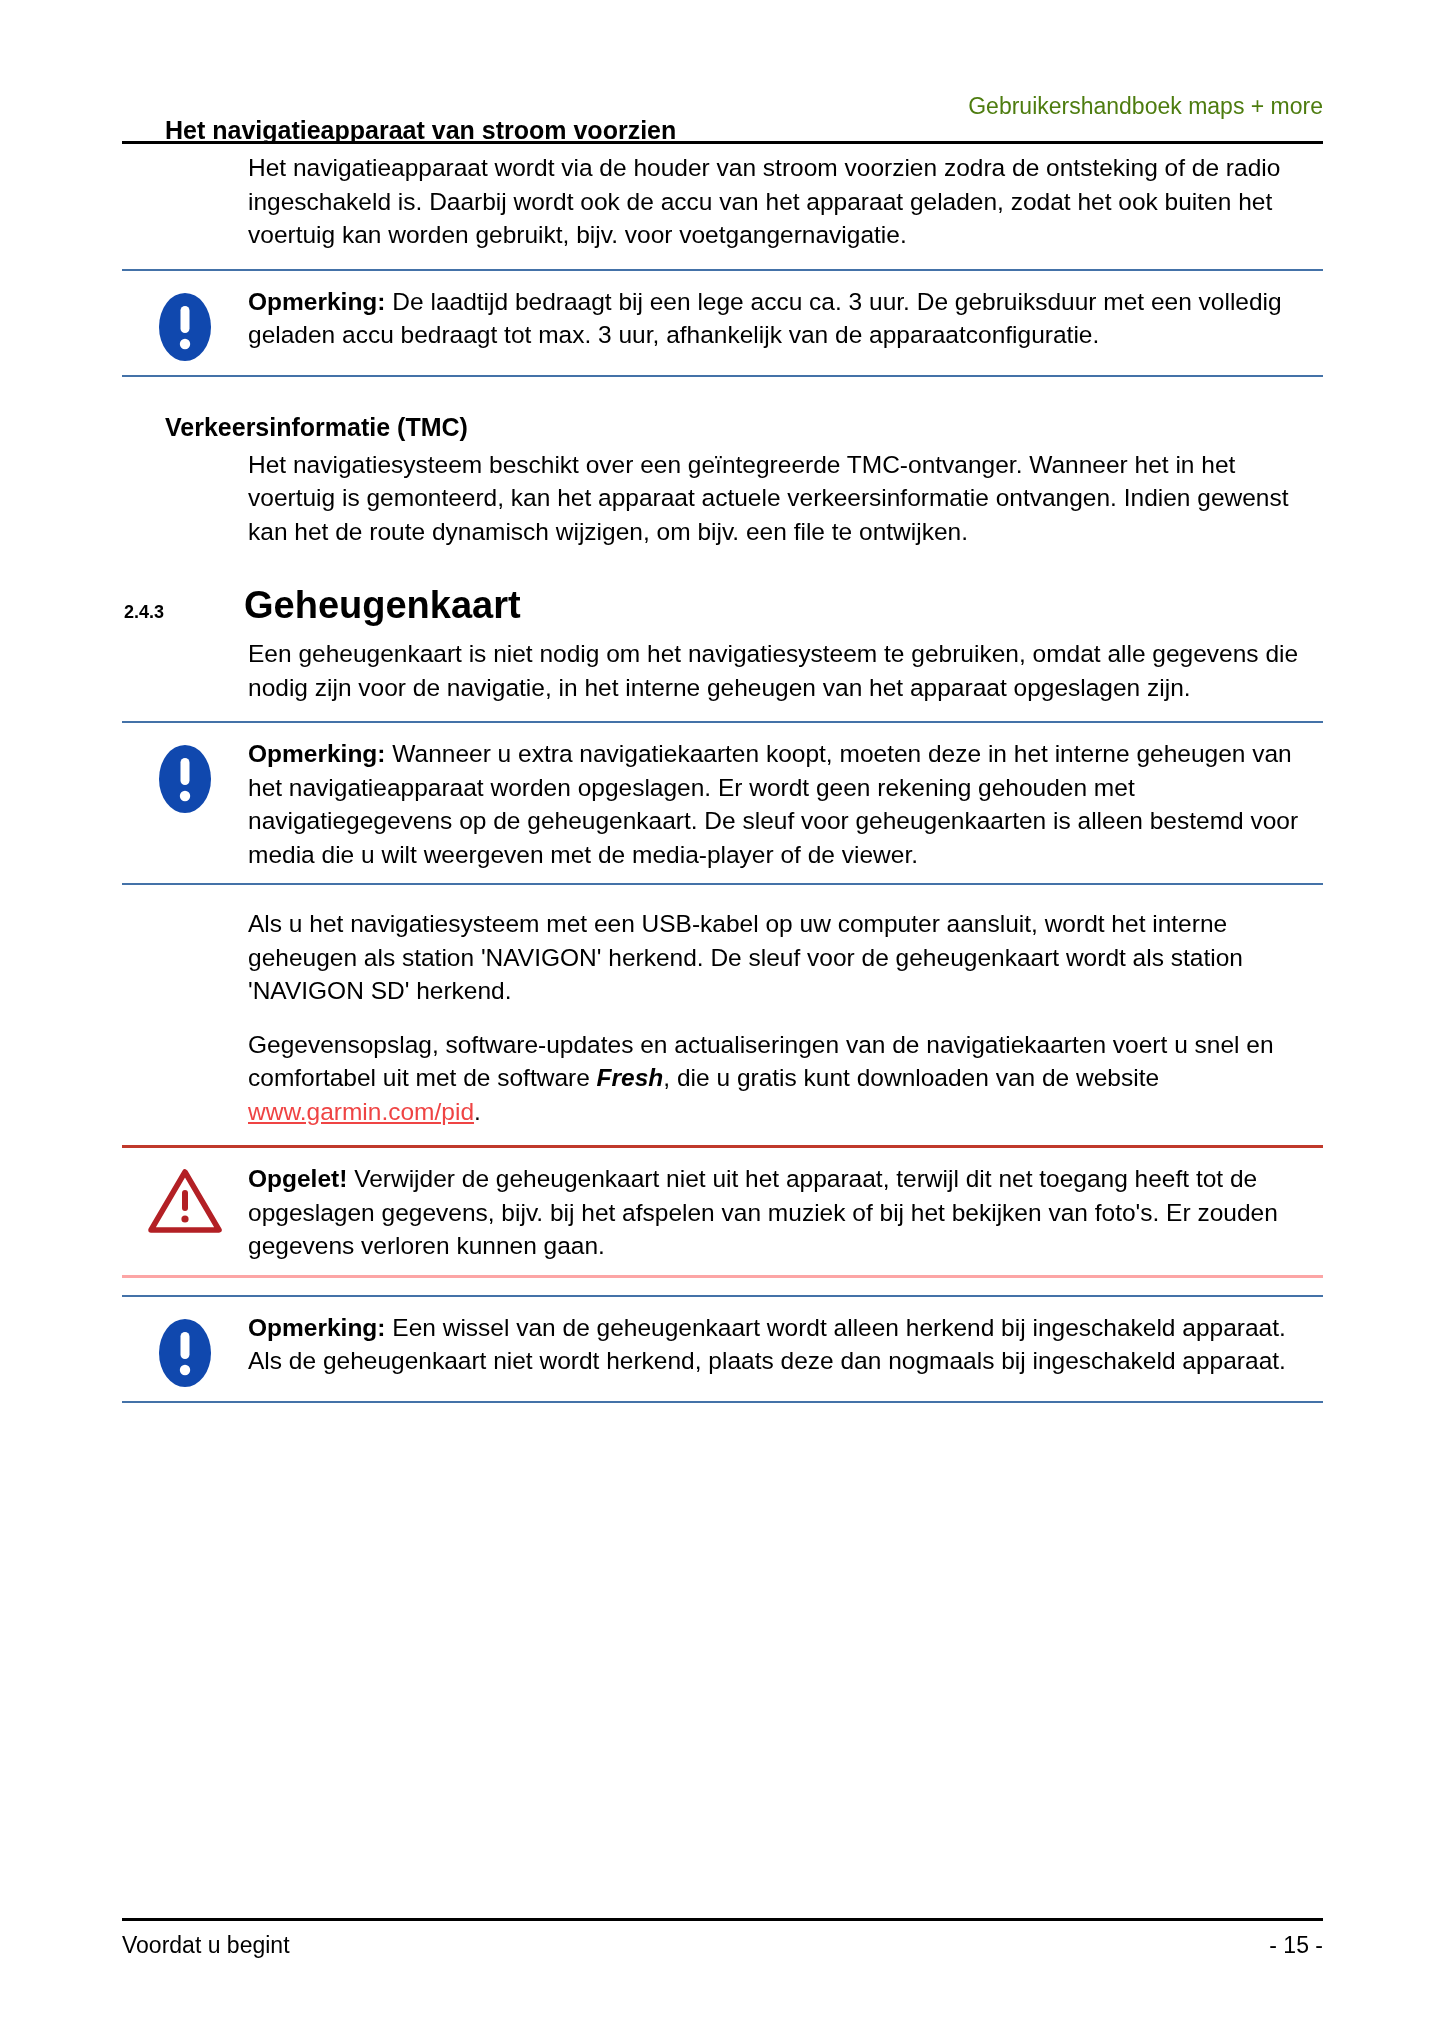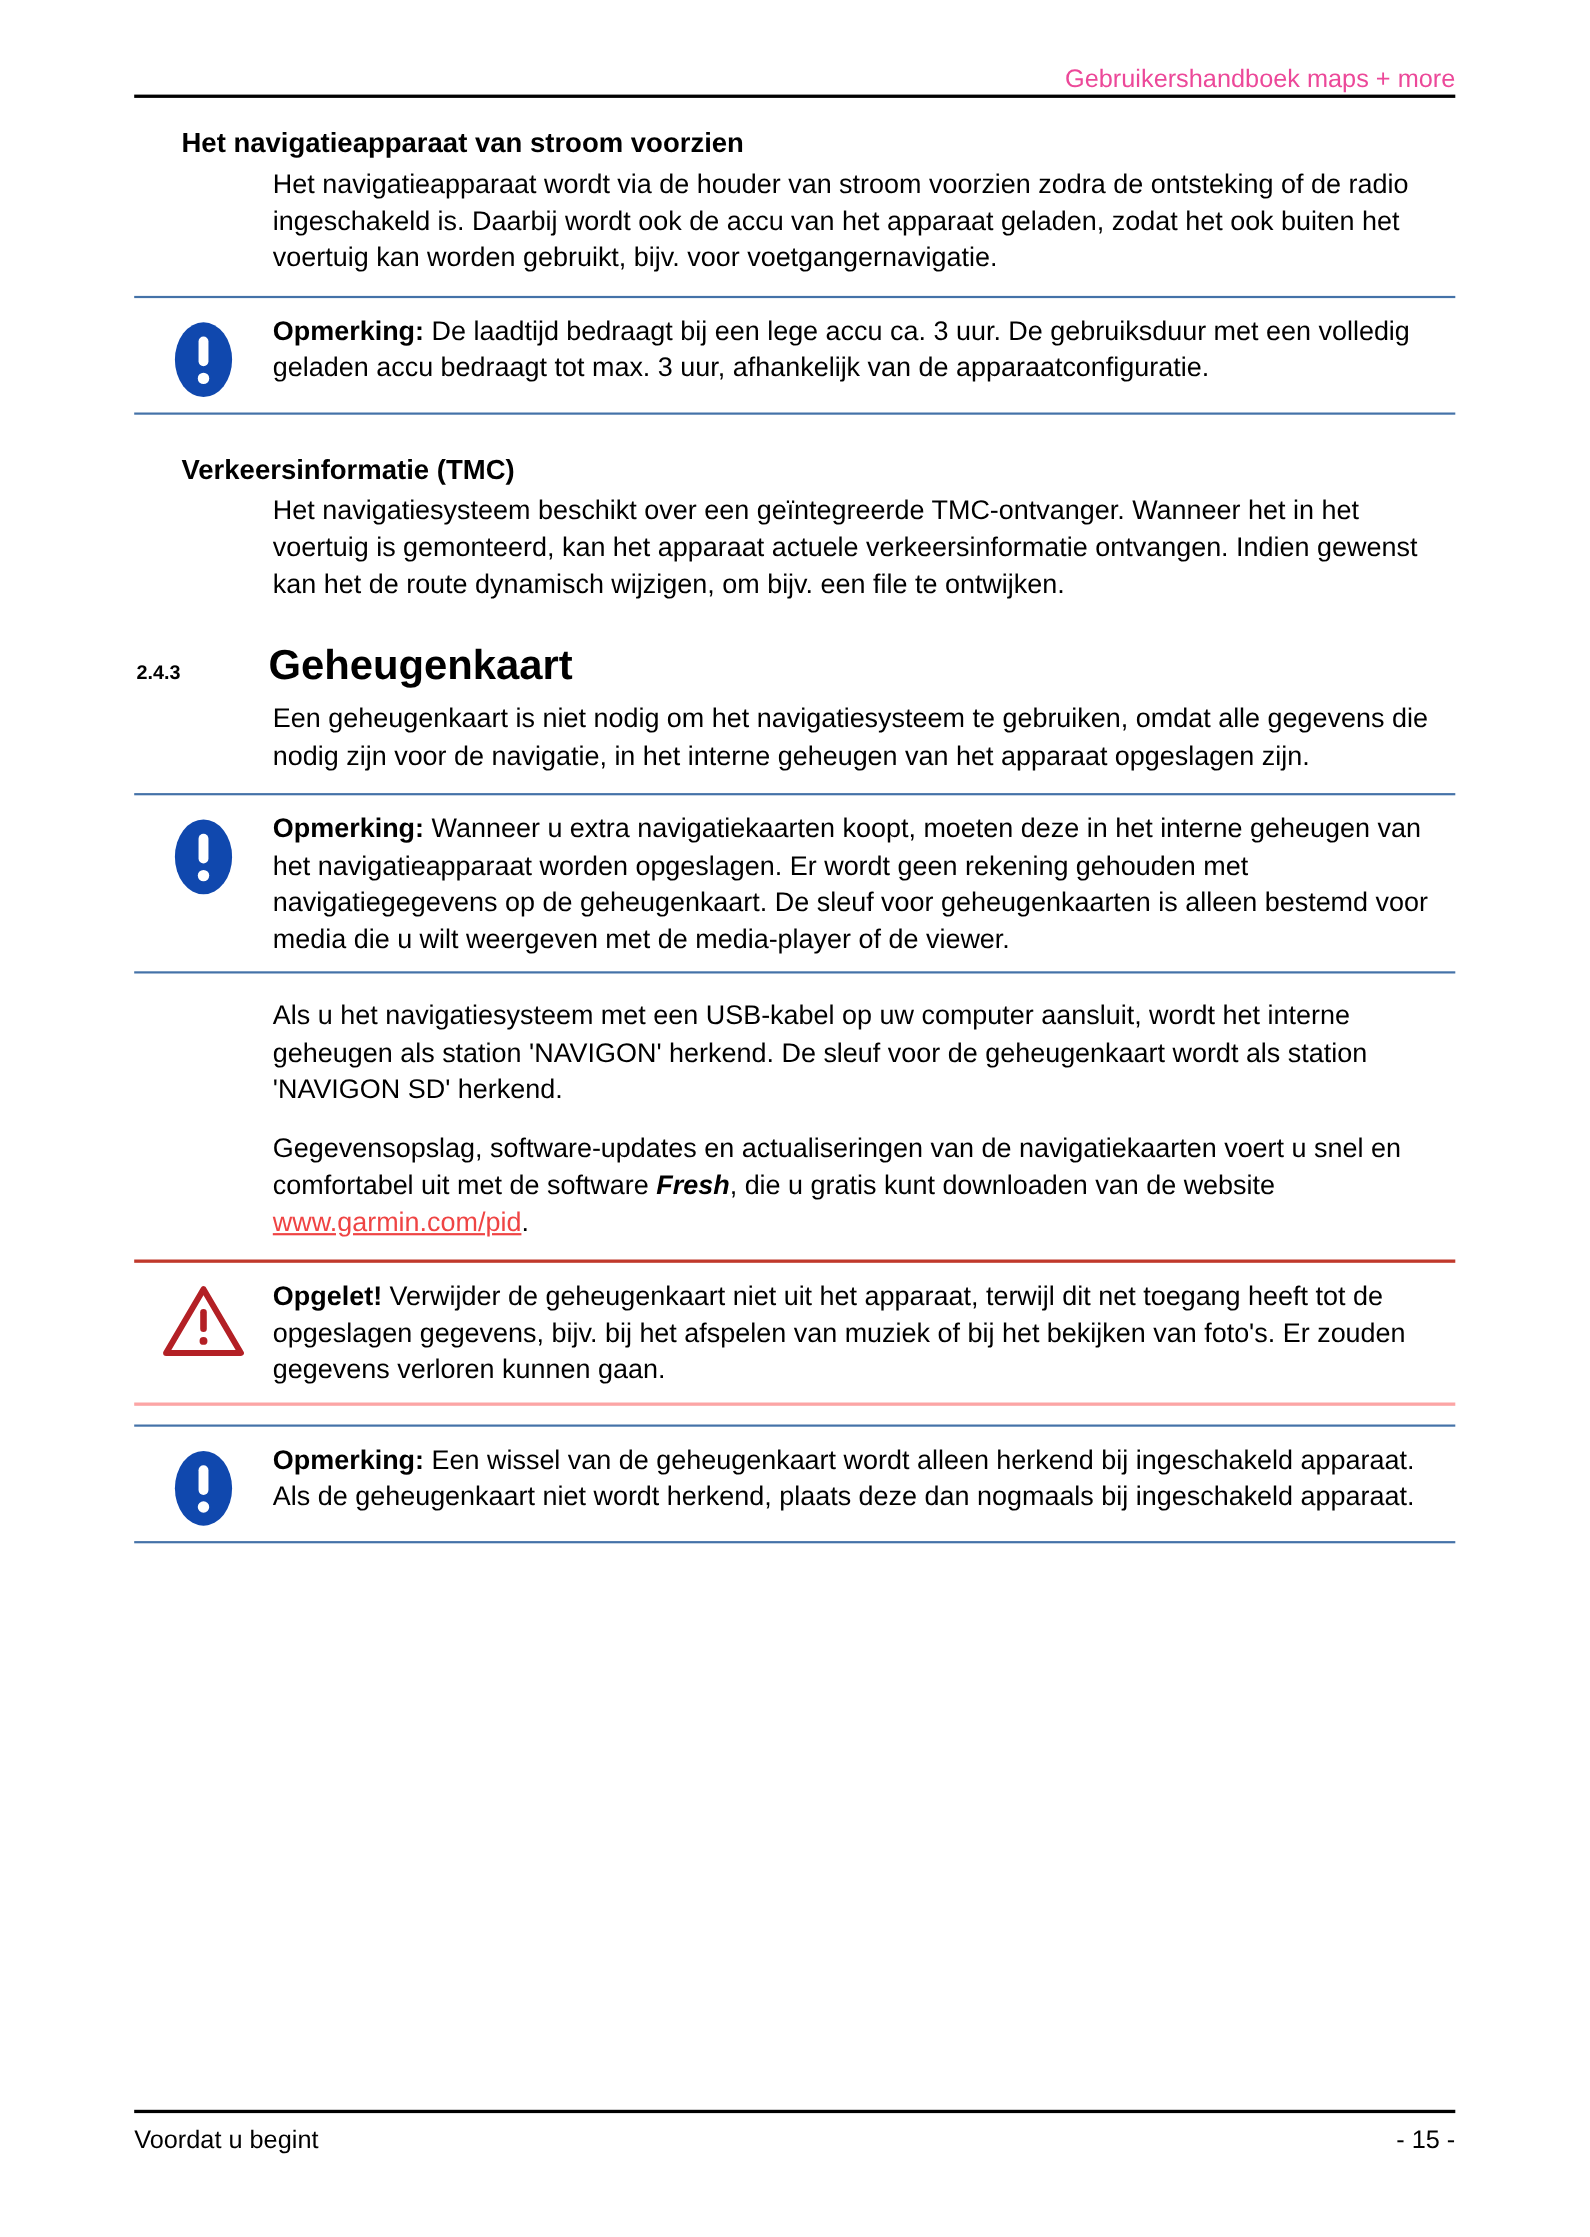--- a/index.html
+++ b/index.html
@@ -25,22 +25,23 @@
     position: absolute;
     left: 122px;
     top: 56px;
     width: 1201px;
     box-sizing: border-box;
   }
   .header-text {
     text-align: right;
     font-size: 23px;
     line-height: 30px;
-    color: #ec4899;
-    padding-bottom: 0;
+    color: #4d7c0f;
+    padding-bottom: 20px;
+    margin-top: 35px;
   }
   .header-rule {
     border-bottom: 3px solid #000000;
     width: 100%;
   }
 
   
   .content {
     position: absolute;
     left: 122px;

